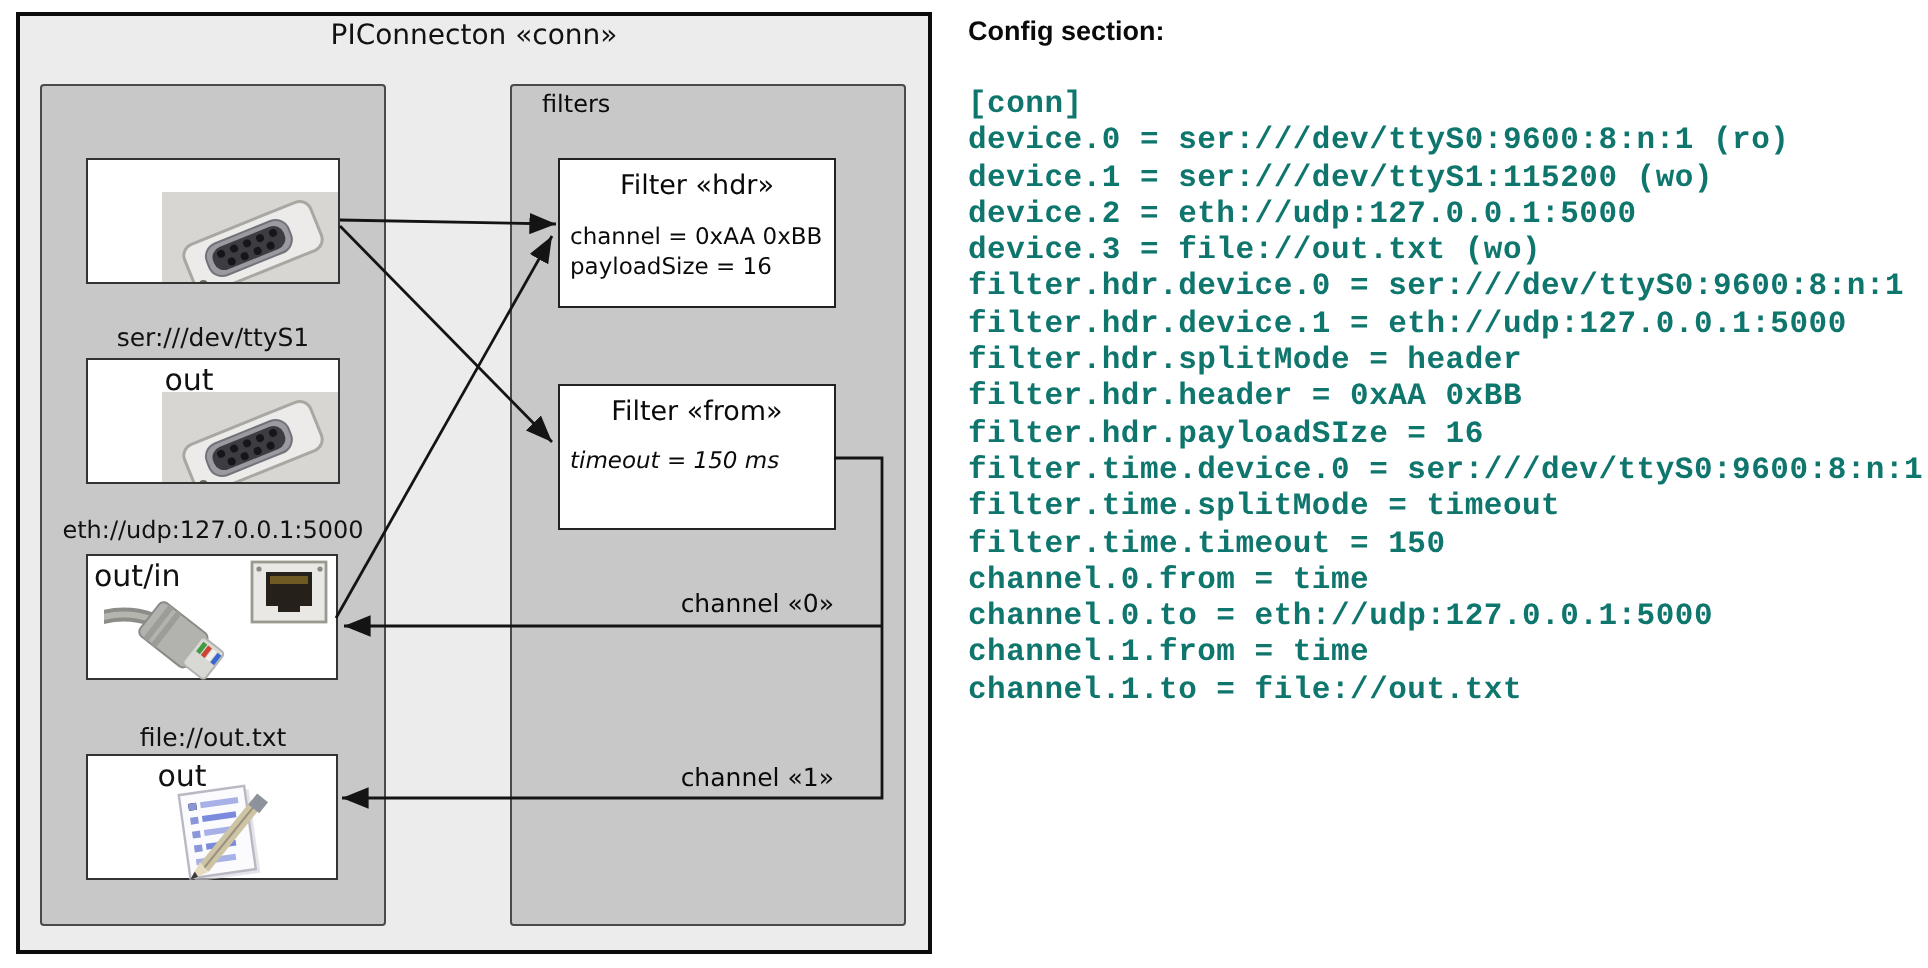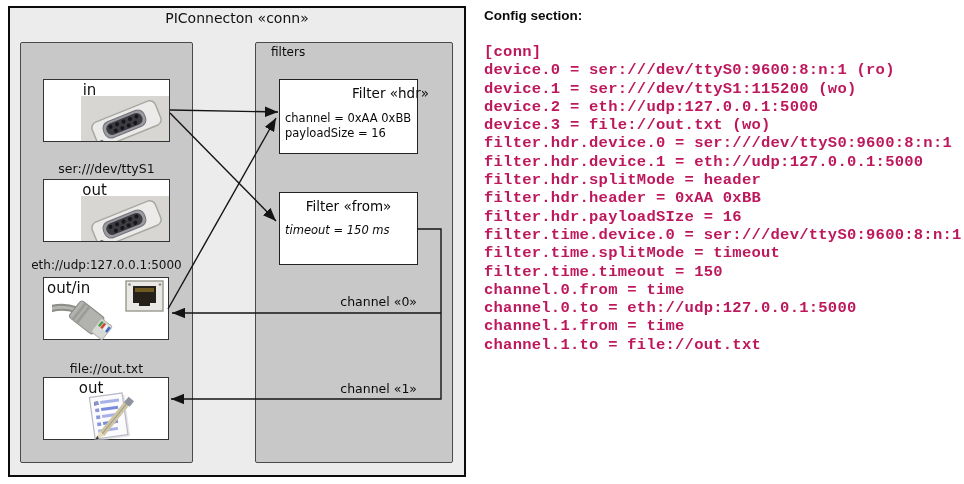--- a/index.html
+++ b/index.html
@@ -41,36 +41,36 @@
 
   .photo { background:#d8d6d2; }
   .ph1 { left:81px; top:96px;  width:88px; height:45px; }
   .ph2 { left:81px; top:196px; width:88px; height:45px; }
 
   
   .filter-box { background:#ffffff; border:1.6px solid #222; }
   .fb1 { left:279px; top:79px;  width:139px; height:75px; }
   .fb2 { left:279px; top:192px; width:139px; height:73px; }
   .filter-title { width:139px; text-align:center; font-size:13.5px; }
-  .ft1 { left:279px; top:85px;margin-left:42px; }
+  .ft1 { left:279px; top:85px; }
   .ft2 { left:279px; top:198px; }
   .filter-prop { left:285px; font-size:11.5px; }
   .fp1 { top:111px; } .fp2 { top:126px; } .fp3 { top:223px;font-style:italic; }
 
   .channel-label { left:255px; width:162px; text-align:right; font-size:12.5px; }
   .ch0 { top:294px; } .ch1 { top:381px; }
 
   .overlay { left:0; top:0; pointer-events:none; }
 
   
   .config-heading { left:484px; top:8px;
     font-family:"Liberation Sans", sans-serif; font-weight:bold; font-size:13.5px; }
   .config-pre { left:484px; top:43px; white-space:pre;
     font-family:"Liberation Mono", monospace; font-weight:bold;
-    font-size:15.5px; line-height:18.3px; letter-spacing:0.25px; color:#be185d; }
+    font-size:15.5px; line-height:18.3px; letter-spacing:0.25px; color:#0f766e; }
 </style>
 </head>
 <body>
 
 <div id="page">
 
   <div class="abs outer-box"></div>
   <div class="abs diagram-title">PIConnecton «conn»</div>
 
   <div class="abs panel devices-panel"></div>
@@ -170,21 +170,20 @@
         <rect x="18" y="38" width="20" height="3" fill="#a7b1e8"></rect>
       </g>
       <line x1="24" y1="44" x2="50" y2="12" stroke="#cdc4a3" stroke-width="6"></line>
       <line x1="24" y1="44" x2="50" y2="12" stroke="#9a9182" stroke-width="1"></line>
       <polygon points="17,50 26,46 22,41" fill="#e8dcc0"></polygon>
       <polygon points="17,50 21,48.4 19.4,45.8" fill="#3c3c3c"></polygon>
       <rect x="48" y="8" width="7" height="7" transform="rotate(39 51 11)" fill="#8d929c"></rect>
     </svg>
   </div>
 
-  <div class="abs port p1">in</div>
   <div class="abs port p2">out</div>
   <div class="abs port p3">out/in</div>
   <div class="abs port p4">out</div>
 
   <div class="abs filter-box fb1"></div>
   <div class="abs filter-title ft1">Filter «hdr»</div>
   <div class="abs filter-prop fp1">channel = 0xAA 0xBB</div>
   <div class="abs filter-prop fp2">payloadSize = 16</div>
 
   <div class="abs filter-box fb2"></div>

